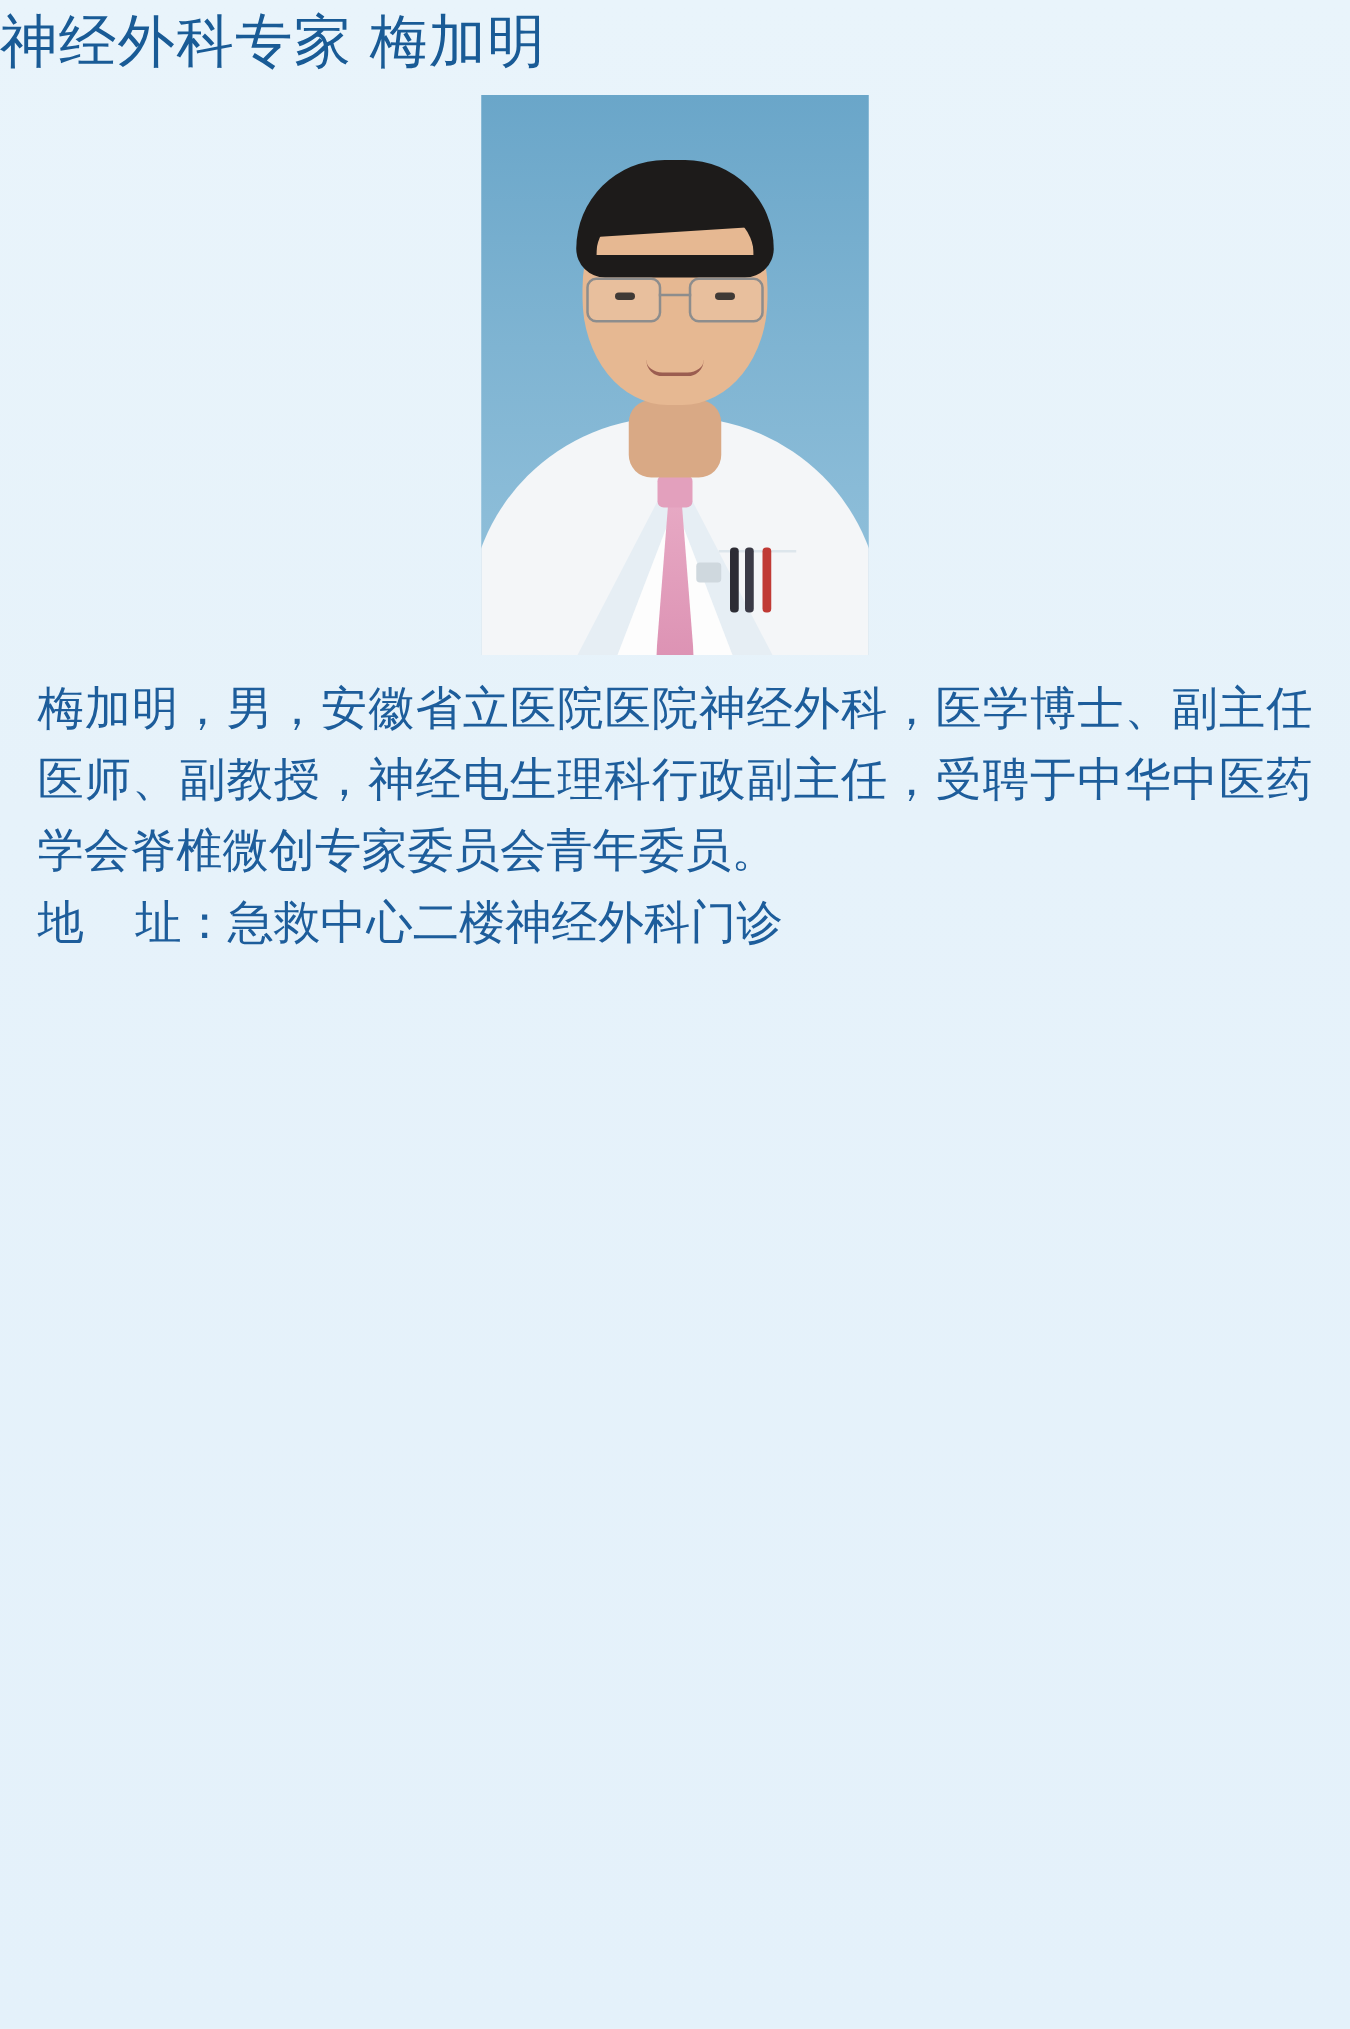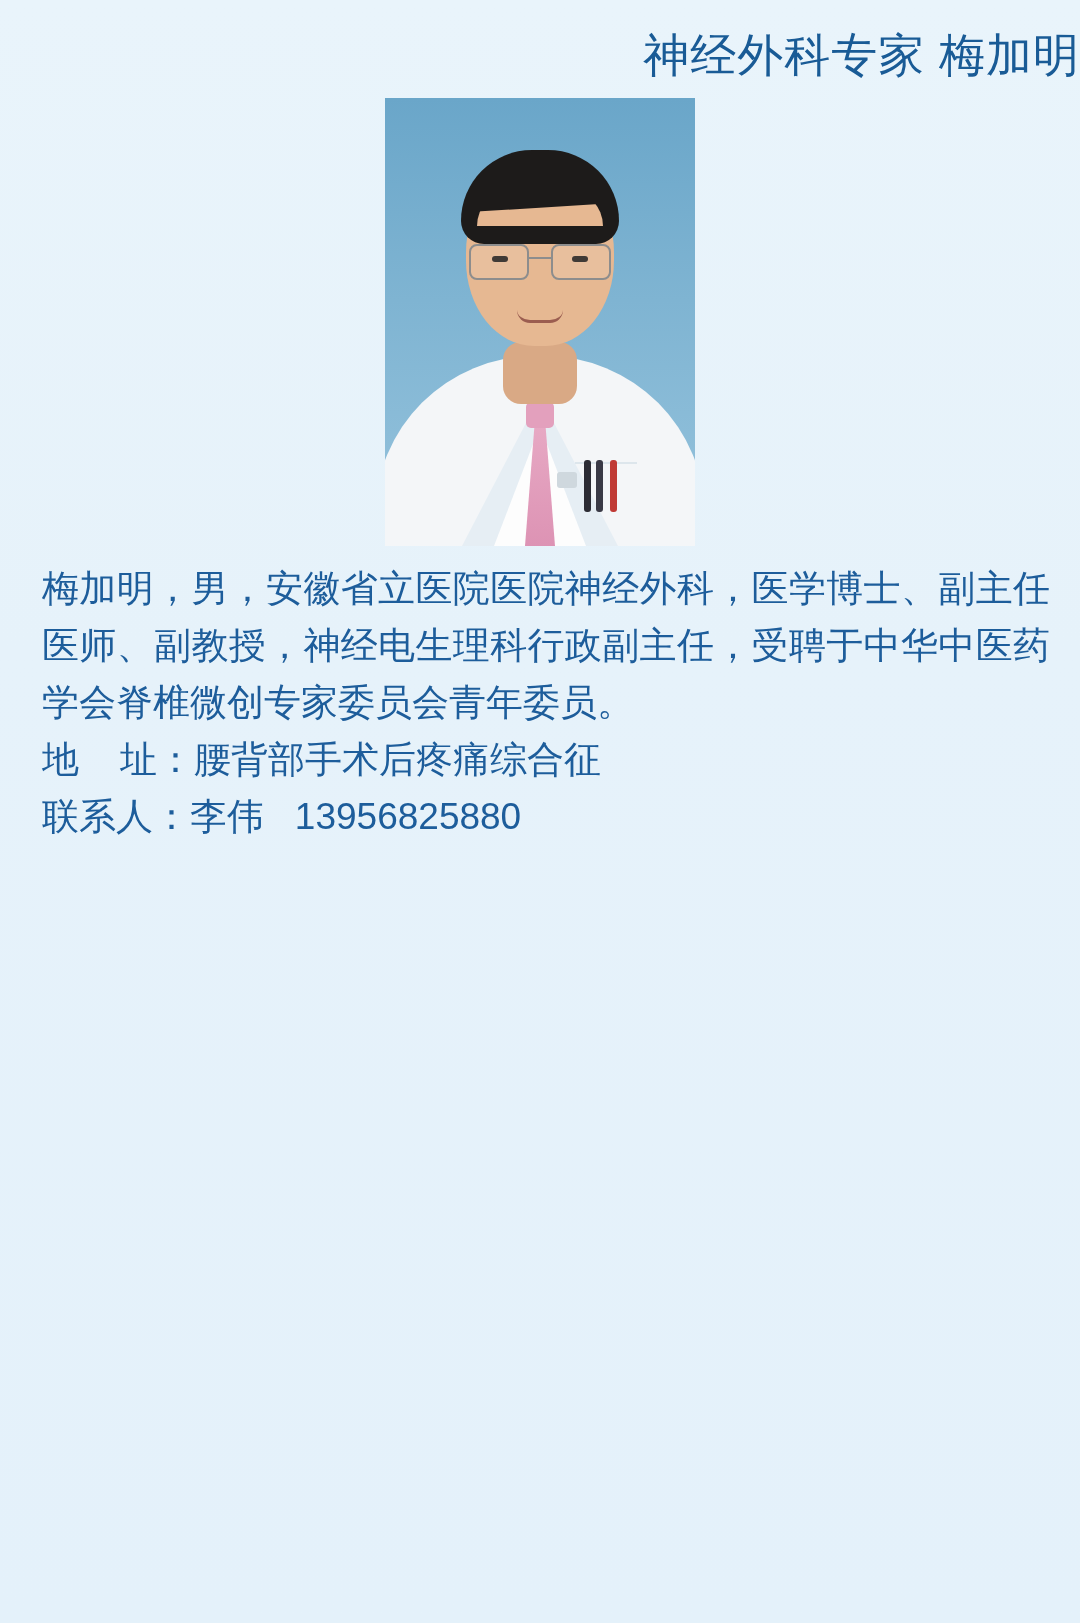--- a/index.html
+++ b/index.html
@@ -17,22 +17,21 @@
   .poster {
     position: relative;
     width: 1080px;
     height: 1623px;
     background: linear-gradient(180deg, #e9f4fb 0%, #e6f2fa 40%, #e4f1fa 100%);
     box-sizing: border-box;
   }
 
   
   .title-block {
-    padding-top: 22px;
-    text-align: right;
+    text-align: left;
   }
   .title-line {
     font-size: 46px;
     line-height: 66px;
     letter-spacing: 1px;
     color: #195b96;
     font-weight: 400;
   }
 
   
@@ -213,21 +212,20 @@
     bottom: 58px;
     width: 20px;
     height: 16px;
     background: #cfd8de;
     border-radius: 3px;
   }
 
   
   .body-text {
     padding: 14px 30px 0 30px;
-    margin-left: 12px;
   }
   .para {
     font-size: 37px;
     line-height: 57px;
     color: #1d5d9b;
     text-align: justify;
     text-justify: inter-ideograph;
     margin: 0;
     letter-spacing: 0px;
   }
@@ -270,17 +268,16 @@
       <div class="pocket"></div>
       <div class="badge"></div>
       <div class="pen p1"></div>
       <div class="pen p2"></div>
       <div class="pen p3"></div>
     </div>
   </div>
 
   <div class="body-text">
     <p class="para">梅加明，男，安徽省立医院医院神经外科，医学博士、副主任医师、副教授，神经电生理科行政副主任，受聘于中华中医药学会脊椎微创专家委员会青年委员。</p>
-    <p class="contact-line">地    址：腰背部手术后疼痛综合征</p>
-    <p class="contact-line">联系人：李伟   13956825880</p>
+    <p class="contact-line">地    址：急救中心二楼神经外科门诊</p>
   </div>
 
 </div>
 
 </body></html>

